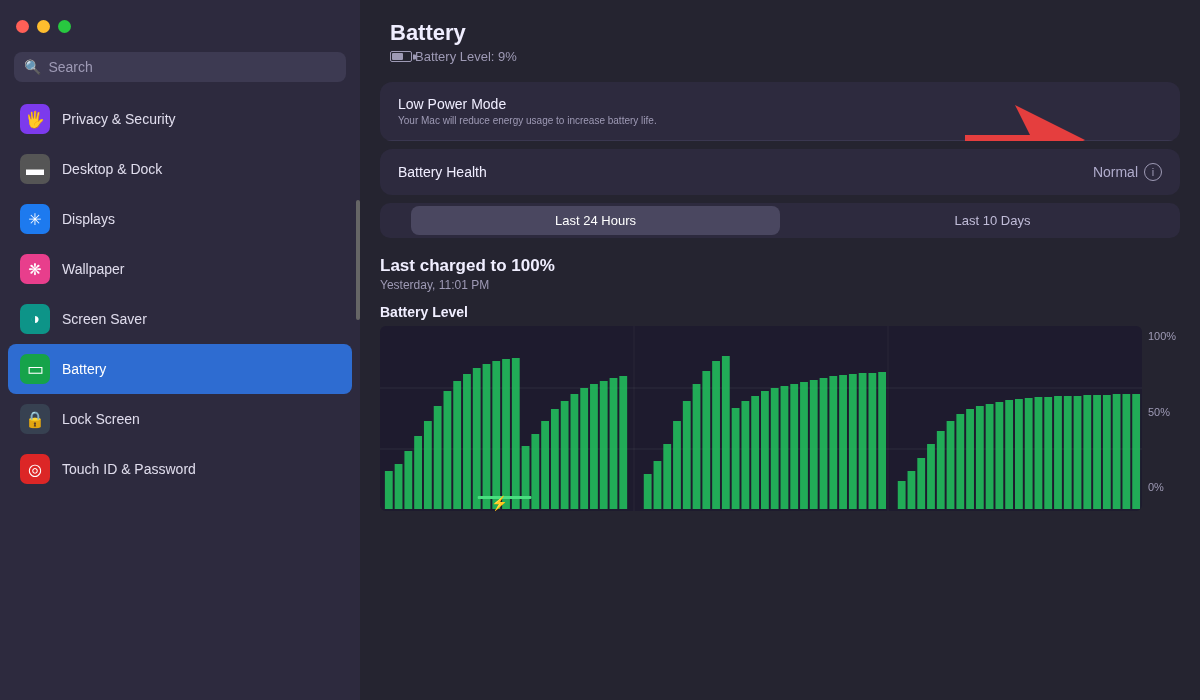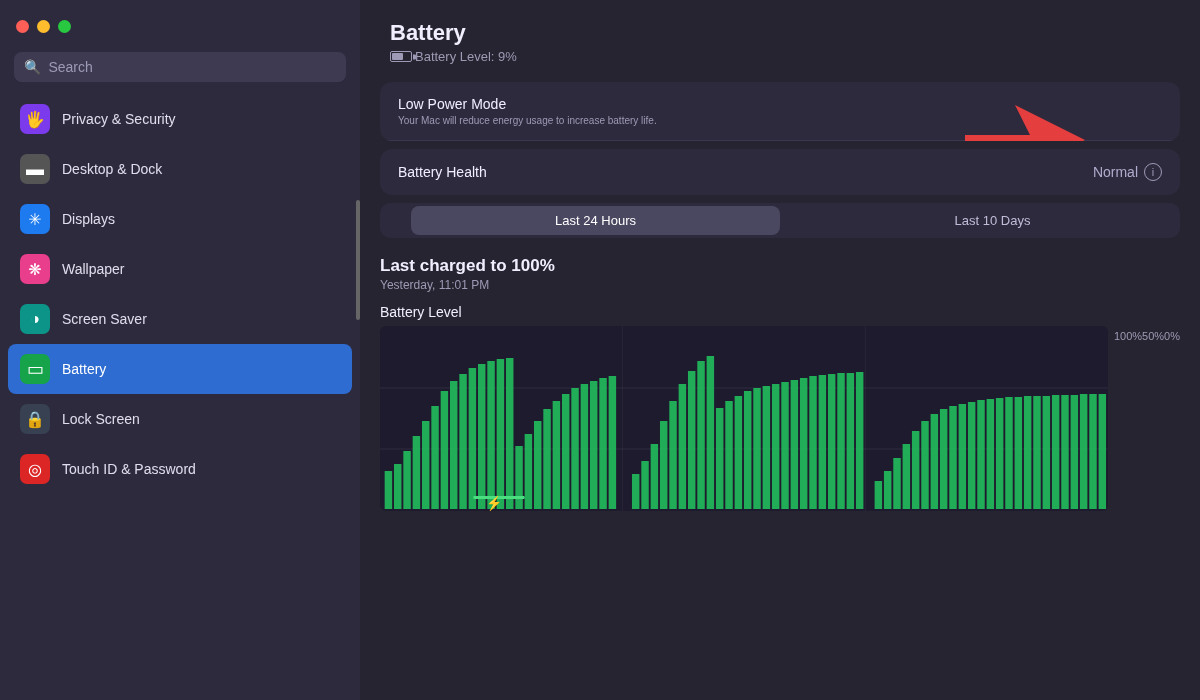--- a/index.html
+++ b/index.html
@@ -277,21 +277,21 @@
       color: #9e9ab5;
       margin-top: 2px;
     }
 
     .battery-chart-section {
       padding: 8px 20px 10px 20px;
     }
     .chart-title {
       font-size: 14px;
       color: #f0eeff;
-      font-weight: 400;
+      font-weight: 700;
       margin-bottom: 6px;
     }
 
     .chart-wrapper {
       display: flex;
       align-items: stretch;
       position: relative;
     }
     .chart-area {
       flex: 1;
@@ -318,22 +318,22 @@
           rgba(255,255,255,0.07) calc(66% - 0.5px),
           rgba(255,255,255,0.07) 66%,
           transparent 66%
         );
       pointer-events: none;
       z-index: 1;
     }
 
     .chart-labels-y {
       display: flex;
-      flex-direction: row;
-      justify-content: center;
+      flex-direction: column;
+      justify-content: space-between;
       padding: 4px 0 18px 6px;
       font-size: 11px;
       color: #9e9ab5;
       min-width: 38px;
     }
 
     .bars-svg {
       width: 100%;
       height: 100%;
       position: absolute;

